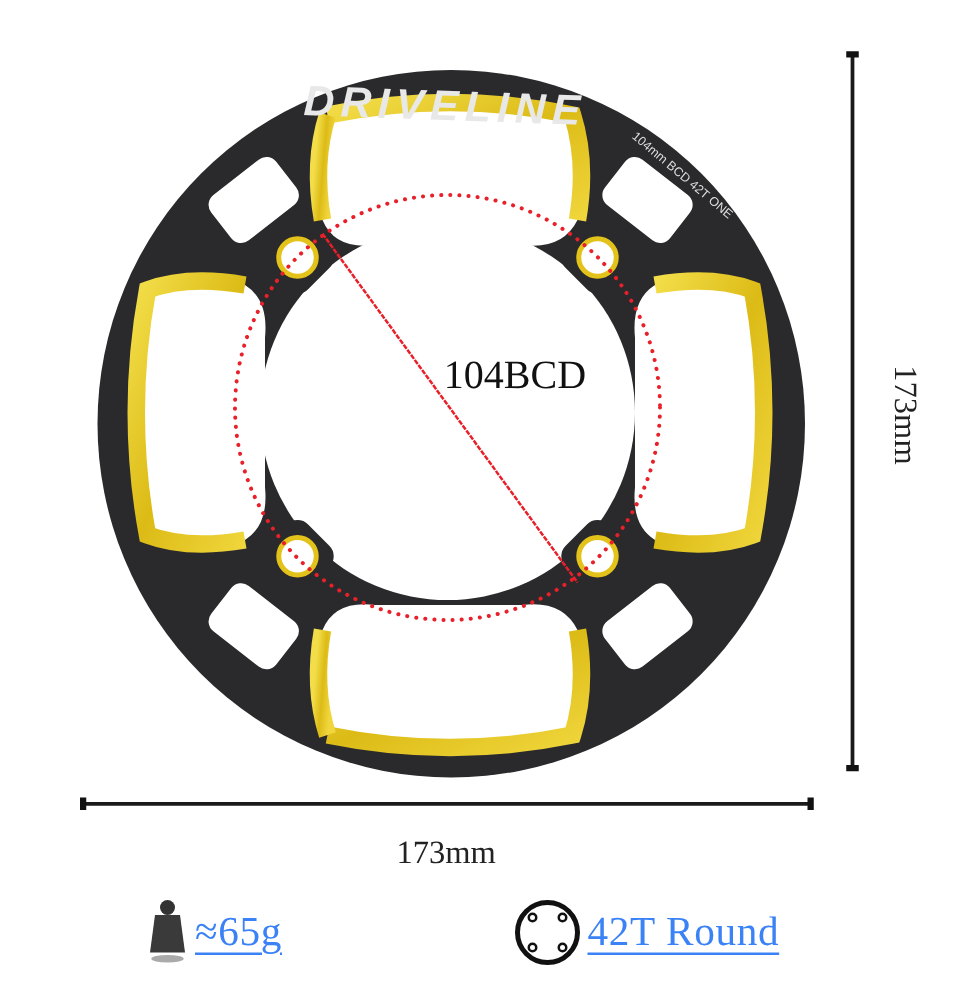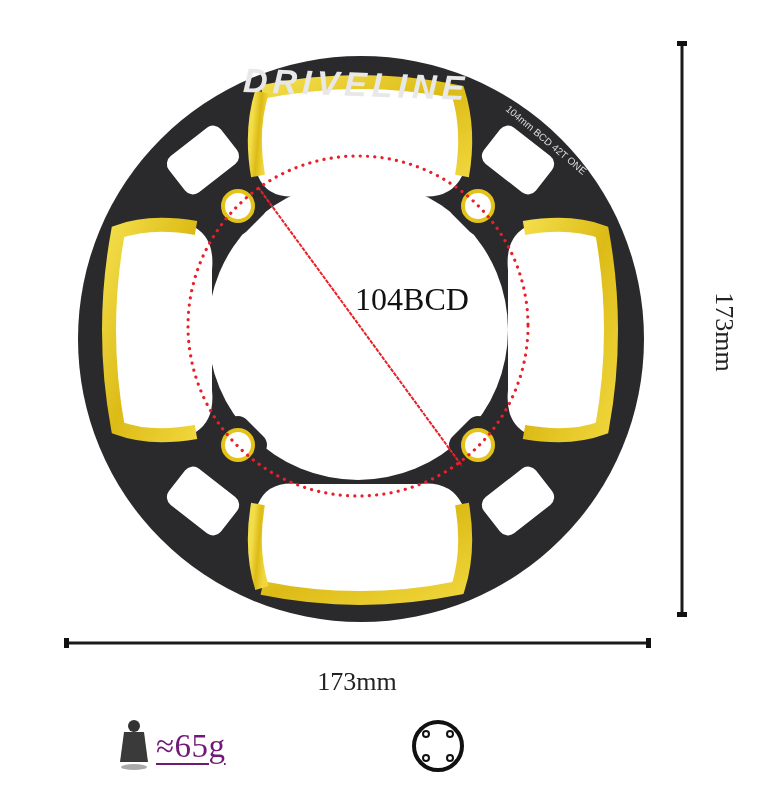--- a/index.html
+++ b/index.html
@@ -1,19 +1,19 @@
 <!DOCTYPE html>
 <html><head>
 <meta charset="utf-8">
 <style>
   html, body { margin:0; padding:0; background:#ffffff; }
   body { width:766px; height:795px; position:relative; overflow:hidden; font-family:"Liberation Serif", "DejaVu Serif", serif; }
   #diagram { position:absolute; left:0; top:0; width:766px; height:795px; }
   .spec { position:absolute; top:718px; height:56px; display:flex; align-items:center; }
-  .spec-text { font-size:33px; color:#701a75; text-decoration:underline; text-decoration-thickness:2px; text-underline-offset:6px; letter-spacing:0.5px; }
+  .spec-text { font-size:33px; color:#3b82f6; text-decoration:underline; text-decoration-thickness:2px; text-underline-offset:6px; letter-spacing:0.5px; }
   #spec-weight { left:116px; }
   #spec-teeth { left:410px; }
   .spec svg { margin-right:4px; }
 </style>
 </head>
 <body>
 
 <svg id="diagram" viewBox="0 0 766 795" xmlns="http://www.w3.org/2000/svg">
   <defs>
     <linearGradient id="gold" x1="0" y1="0" x2="1" y2="1">
@@ -101,13 +101,14 @@
 </div>
 
 <div class="spec" id="spec-teeth">
   <svg width="56" height="56" viewBox="0 0 56 56">
     <circle cx="28" cy="28" r="24" fill="none" stroke="#111" stroke-width="4"></circle>
     <circle cx="16" cy="16" r="3" fill="none" stroke="#111" stroke-width="2"></circle>
     <circle cx="40" cy="16" r="3" fill="none" stroke="#111" stroke-width="2"></circle>
     <circle cx="16" cy="40" r="3" fill="none" stroke="#111" stroke-width="2"></circle>
     <circle cx="40" cy="40" r="3" fill="none" stroke="#111" stroke-width="2"></circle>
   </svg>
+  <span class="spec-text">42T Round</span>
 </div>
 
 </body></html>

